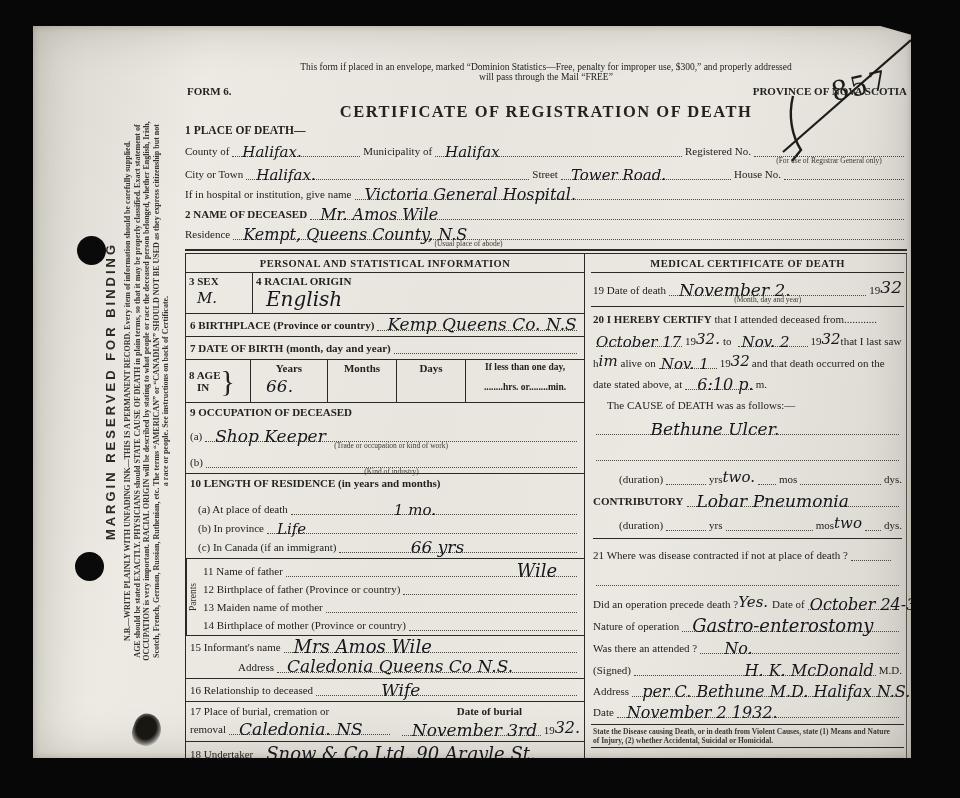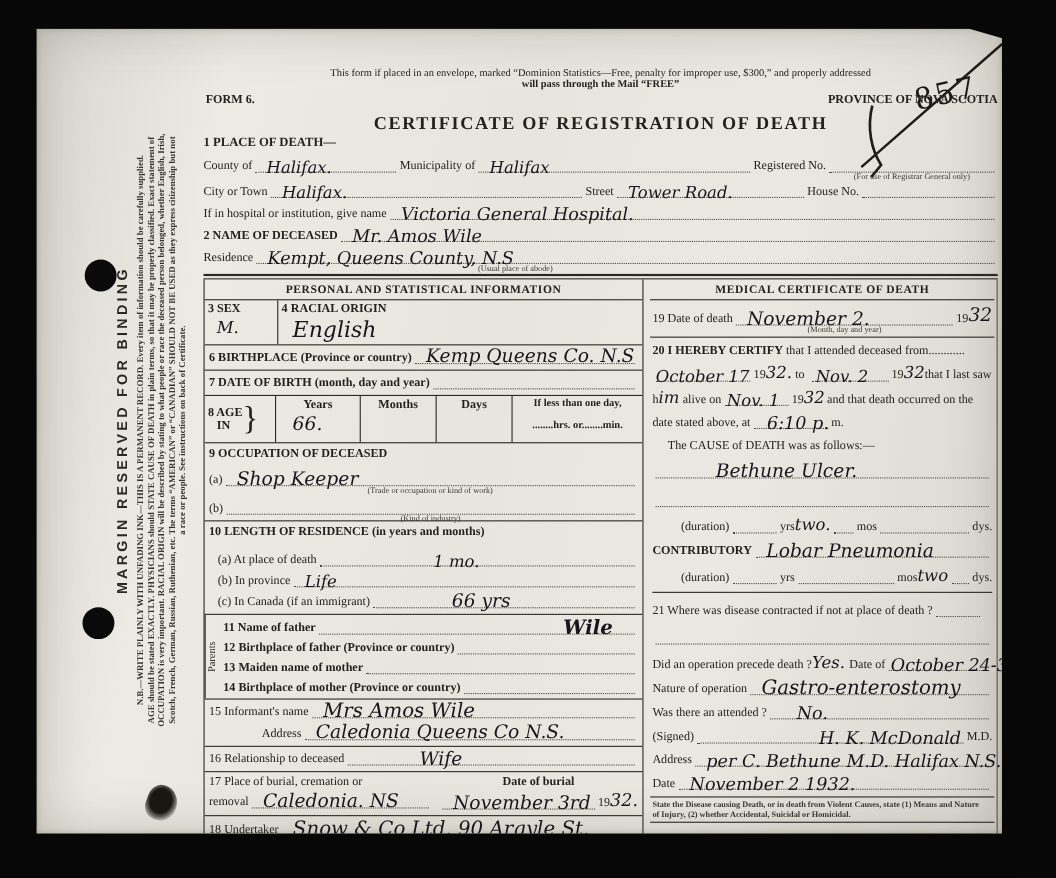--- a/index.html
+++ b/index.html
@@ -103,21 +103,21 @@
         <line x1="8" y1="118" x2="136" y2="6" stroke="#1d1c19" stroke-width="2.2"></line>
         <path d="M 18 62 C 13 82, 17 102, 26 116 L 17 127" fill="none" stroke="#1d1c19" stroke-width="2.4"></path>
       </svg>
       <span class="num">857</span>
     </div>
 
     <div class="form">
 
       <div style="text-align:center; padding-top:36px;">
         <div class="sm" style="font-weight:normal;">This form if placed in an envelope, marked “Dominion Statistics—Free, penalty for improper use, $300,” and properly addressed</div>
-        <div class="sm" style="font-weight:bold;">will pass through the Mail “FREE”</div>
+        <div class="sm" style="font-weight:normal;">will pass through the Mail “FREE”</div>
       </div>
 
       <div style="position:relative; margin-top:3px; height:15px;">
         <span class="lbb" style="position:absolute; left:2px;">FORM 6.</span>
         <div class="lbb" style="text-align:right;">PROVINCE OF NOVA SCOTIA</div>
       </div>
 
       <div style="text-align:center; font-weight:bold; font-size:16.5px; letter-spacing:1.5px; margin-top:2px;">CERTIFICATE OF REGISTRATION OF DEATH</div>
 
       <div class="lbb" style="margin-top:2px; font-size:11.5px;">1 PLACE OF DEATH—</div>
@@ -265,21 +265,21 @@
             <div class="r" style="margin-top:5px;">
               <span class="lb" style="padding-left:8px;">(c) In Canada (if an immigrant)</span>
               <span class="f">
                   <span class="hw" style="left:30%; font-size:17px;">66 yrs</span>
                 </span>
             </div>
           </div>
 
           <div style="display:flex; border-bottom:1.4px solid #2b2923;">
             <div class="vlabel">Parents</div>
-            <div style="flex:1; padding:2px 4px 4px 4px;font-weight:bold;">
+            <div style="flex:1; padding:2px 4px 4px 4px;">
               <div class="r" style="margin-top:2px;">
                 <span class="lb">11 Name of father</span>
                 <span class="f">
                     <span class="hw" style="left:auto; right:20px; font-size:18px;">Wile</span>
                   </span>
               </div>
               <div class="r" style="margin-top:4px;">
                 <span class="lb">12 Birthplace of father (Province or country)</span>
                 <span class="f"></span>
               </div>

